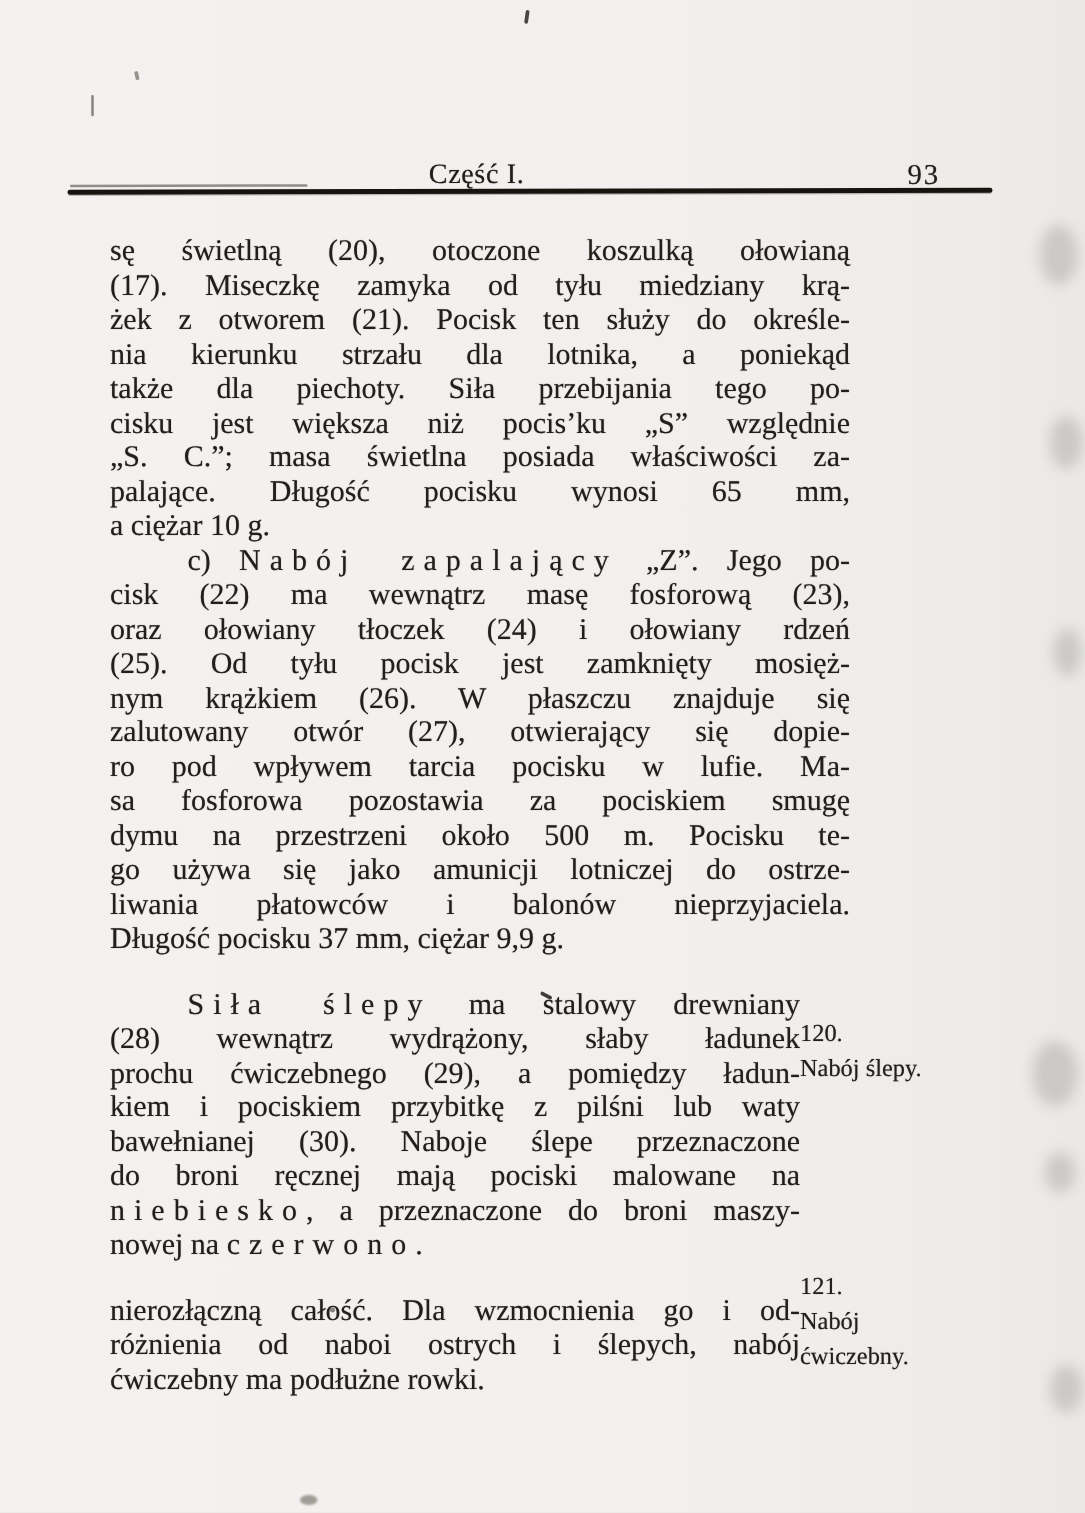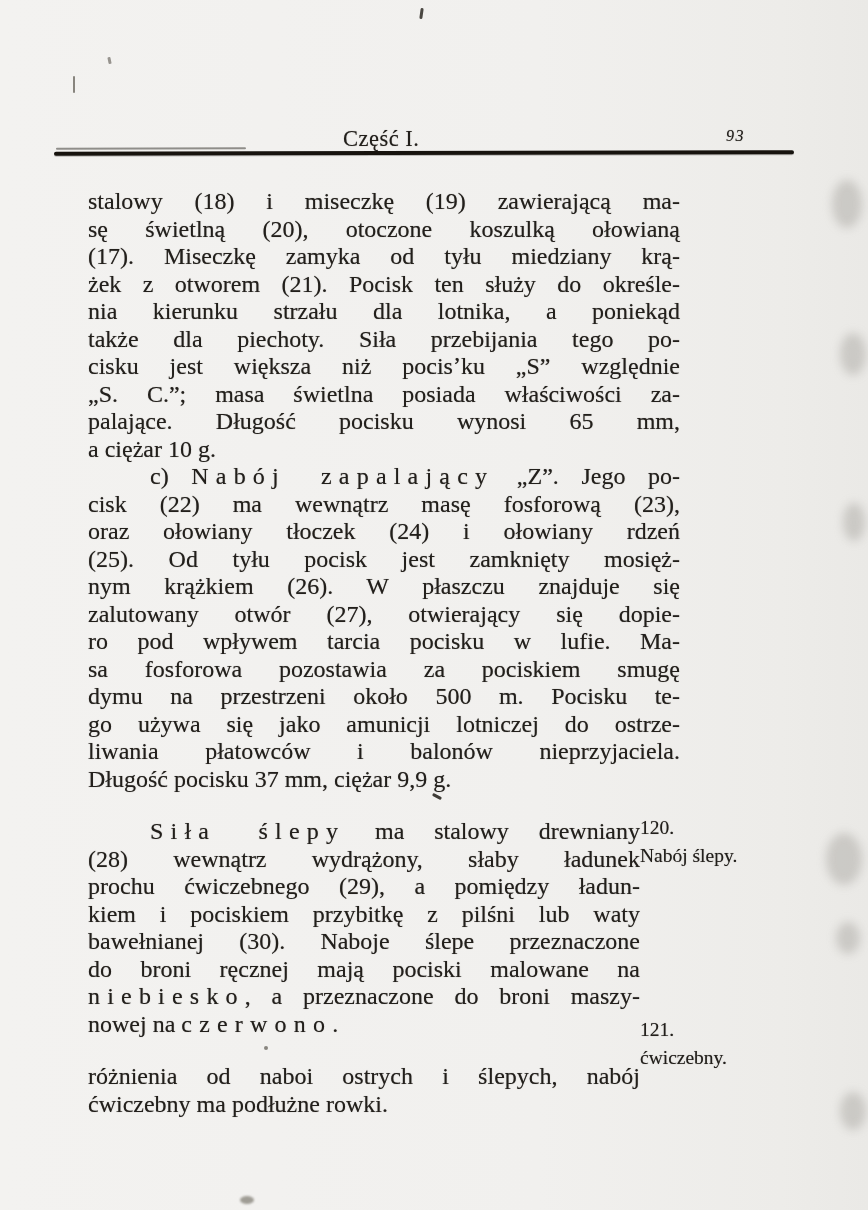--- a/index.html
+++ b/index.html
@@ -7,21 +7,21 @@
     position:relative;
     width:868px;height:1210px;
     background:linear-gradient(90deg,#f3f2f0 0%,#f1f0ee 62%,#edece9 90%,#eae9e6 100%);
     font-family:"Liberation Serif","DejaVu Serif",serif;
     color:#221f1b;
     text-shadow:0 0 0.8px rgba(34,31,27,0.55);
     overflow:hidden;
   }
   
   .running-title{position:absolute;left:343px;top:126px;font-size:22.5px;letter-spacing:0.5px;}
-  .page-number{position:absolute;left:726px;top:127px;font-size:16px;letter-spacing:1.5px;font-style:italic;}
+  .page-number{position:absolute;left:726px;top:127px;font-size:23px;letter-spacing:1.5px;}
   .header-rule{
     position:absolute;left:54px;top:151px;width:740px;height:4px;
     background:#17130e;border-radius:2px;
     box-shadow:0 1px 0 rgba(23,19,14,0.25);
     transform:rotate(-0.12deg);
   }
   .header-rule::before{
     content:"";position:absolute;left:2px;top:-4px;width:190px;height:2px;
     background:rgba(23,19,14,0.45);border-radius:1px;
   }
@@ -63,21 +63,20 @@
 <body>
 
 <div class="page">
 
   <span class="running-title">Część I.</span>
   <span class="page-number">93</span>
   <div class="header-rule"></div>
 
   <div class="body-text" id="body-text">
       <div class="para">
-        <div class="line"><span>stalowy (18) i miseczkę (19) zawierającą ma-</span></div>
         <div class="line"><span>sę świetlną (20), otoczone koszulką ołowianą</span></div>
         <div class="line"><span>(17). Miseczkę zamyka od tyłu miedziany krą-</span></div>
         <div class="line"><span>żek z otworem (21). Pocisk ten służy do określe-</span></div>
         <div class="line"><span>nia kierunku strzału dla lotnika, a poniekąd</span></div>
         <div class="line"><span>także dla piechoty. Siła przebijania tego po-</span></div>
         <div class="line"><span>cisku jest większa niż pocisʼku „S” względnie</span></div>
         <div class="line"><span>„S. C.”; masa świetlna posiada właściwości za-</span></div>
         <div class="line"><span>palające. Długość pocisku wynosi 65 mm,</span></div>
         <div class="line last"><span>a ciężar 10 g.</span></div>
       </div>
@@ -99,32 +98,34 @@
         <div class="line indent"><span class="sperr">Siła ślepy</span><span> ma stalowy drewniany</span></div>
         <div class="line"><span>(28) wewnątrz wydrążony, słaby ładunek</span></div>
         <div class="line"><span>prochu ćwiczebnego (29), a pomiędzy ładun-</span></div>
         <div class="line"><span>kiem i pociskiem przybitkę z pilśni lub waty</span></div>
         <div class="line"><span>bawełnianej (30). Naboje ślepe przeznaczone</span></div>
         <div class="line"><span>do broni ręcznej mają pociski malowane na</span></div>
         <div class="line"><span class="sperr">niebiesko</span><span>, a przeznaczone do broni maszy-</span></div>
         <div class="line last"><span>nowej na </span><span class="sperr">czerwono</span><span>.</span></div>
       </div>
       <div class="para gap narrow">
+        <div class="line"><span>nierozłączną całość. Dla wzmocnienia go i od-</span></div>
         <div class="line"><span>różnienia od naboi ostrych i ślepych, nabój</span></div>
         <div class="line last"><span>ćwiczebny ma podłużne rowki.</span></div>
       </div>
     </div>
 
   <div class="margin-note note-120">
     <div>120.</div>
     <div>Nabój ślepy.</div>
   </div>
 
   <div class="margin-note note-121">
     <div>121.</div>
+    <div>Nabój</div>
     <div>ćwiczebny.</div>
   </div>
 
   <div class="artifact speck-apostrophe"></div>
   <div class="artifact speck-tick"></div>
   <div class="artifact speck-bar"></div>
   <div class="artifact speck-grave"></div>
   <div class="artifact speck-dot1"></div>
   <div class="artifact speck-dot2"></div>
   <div class="artifact blob blob-1"></div>

